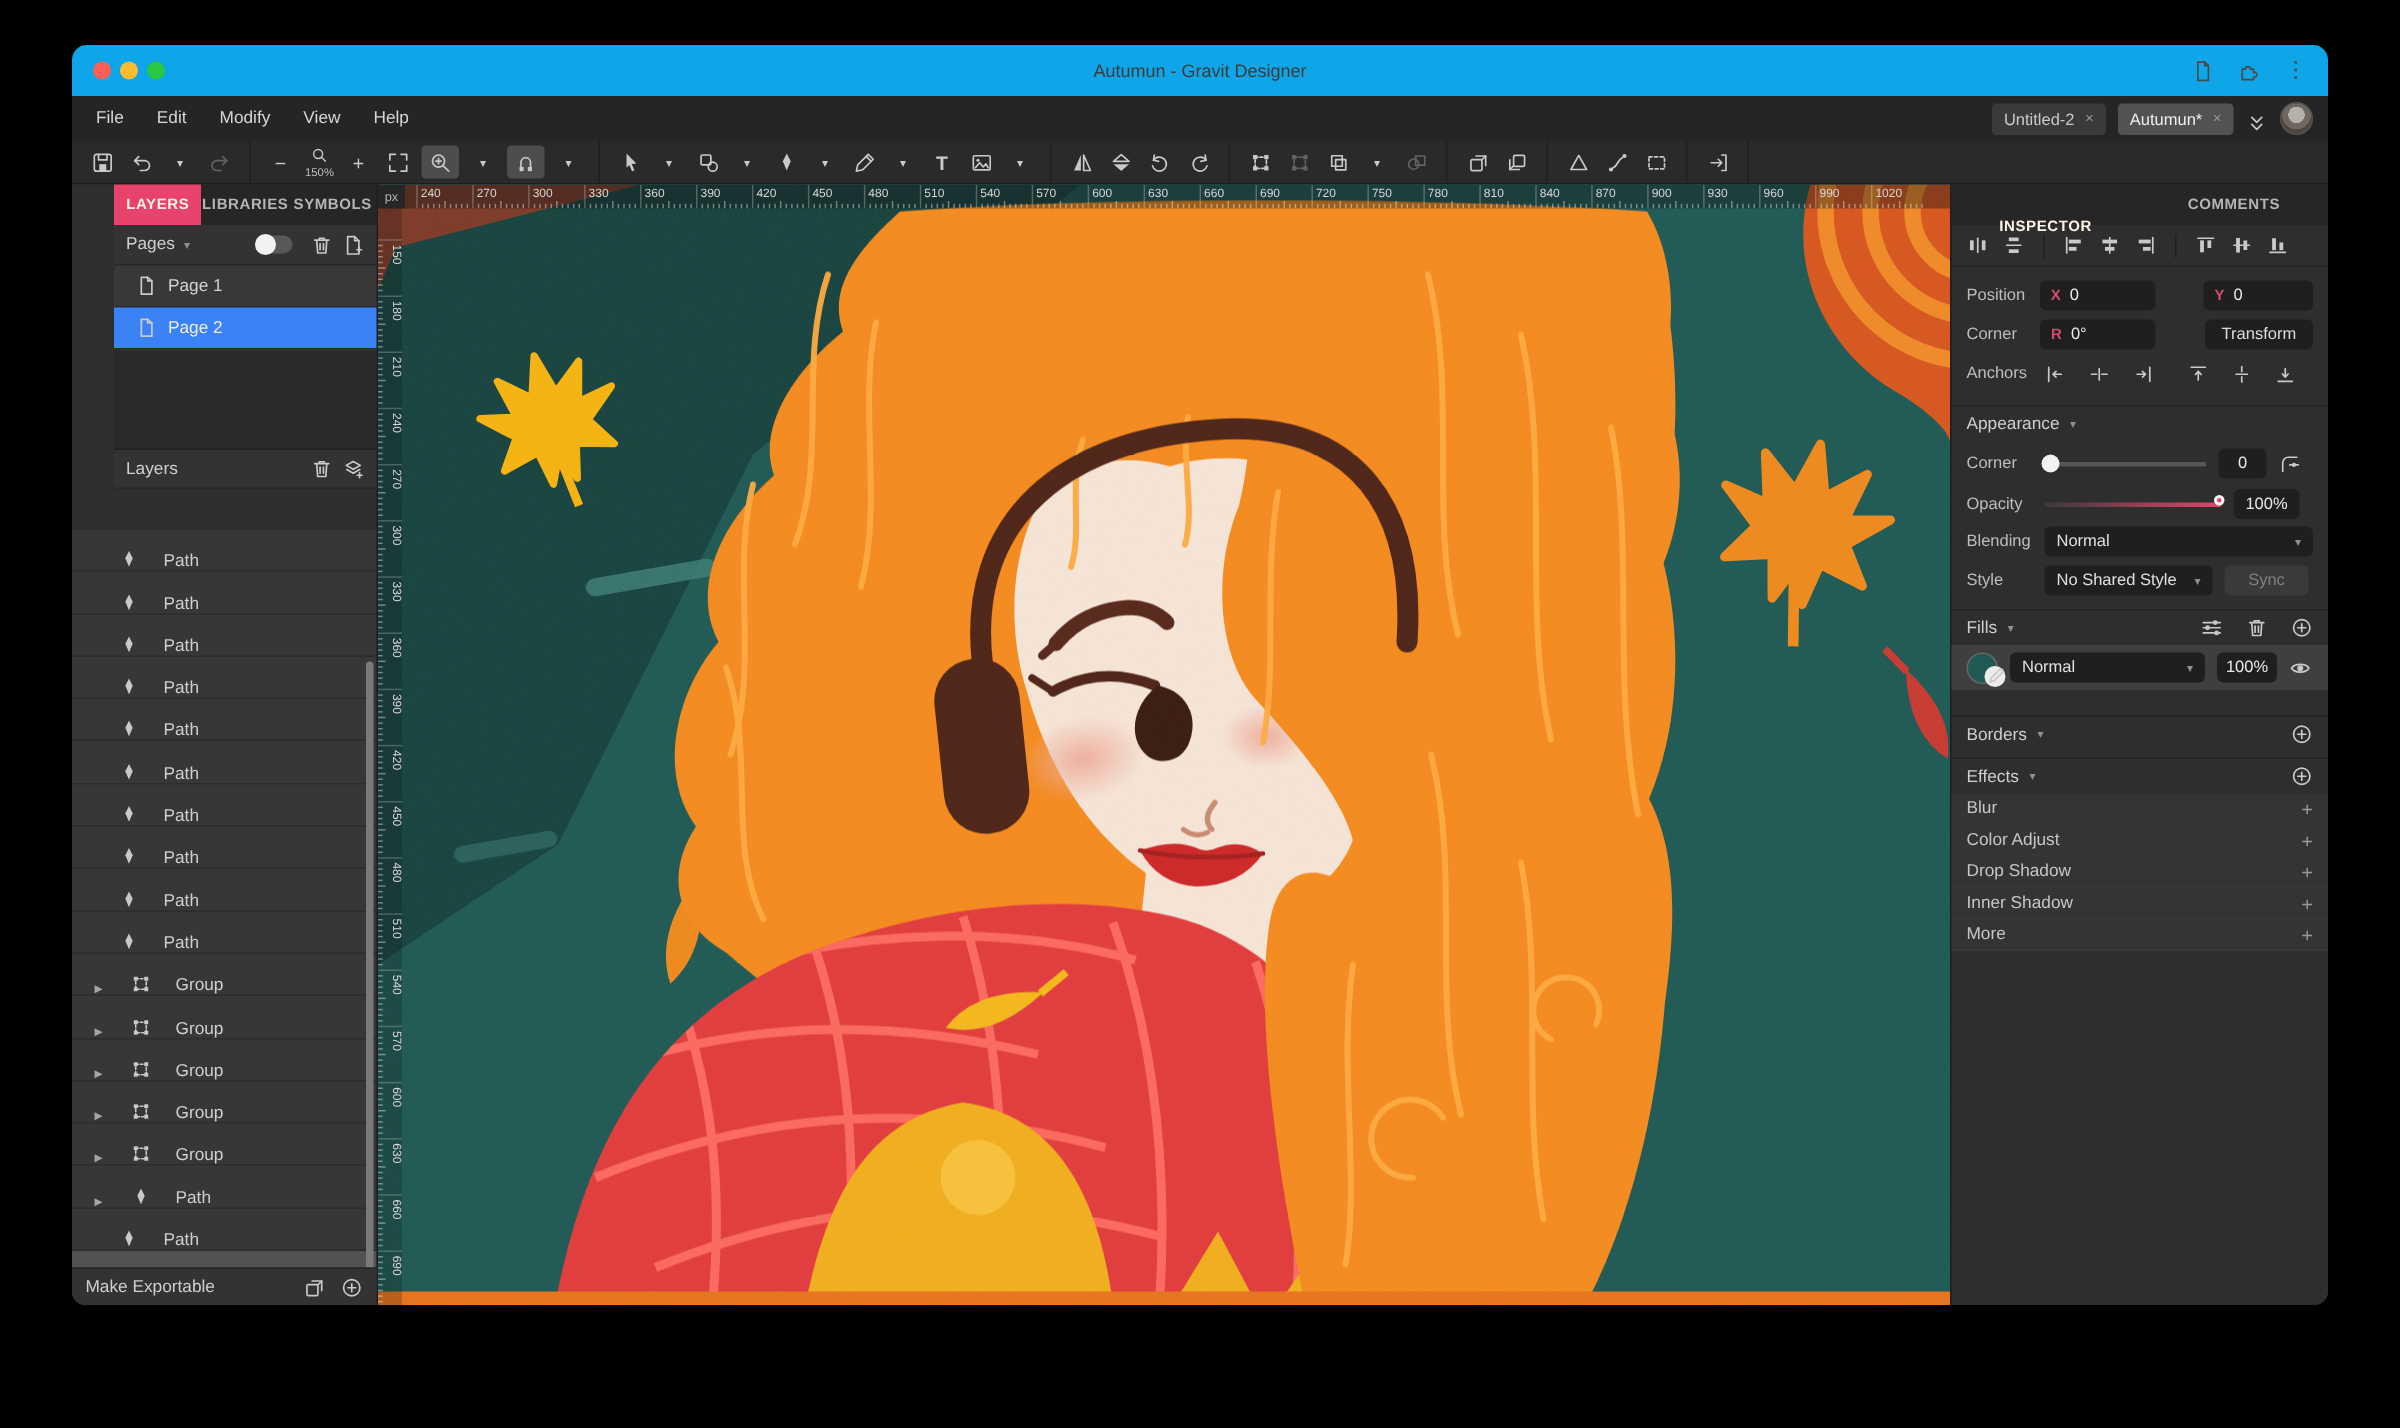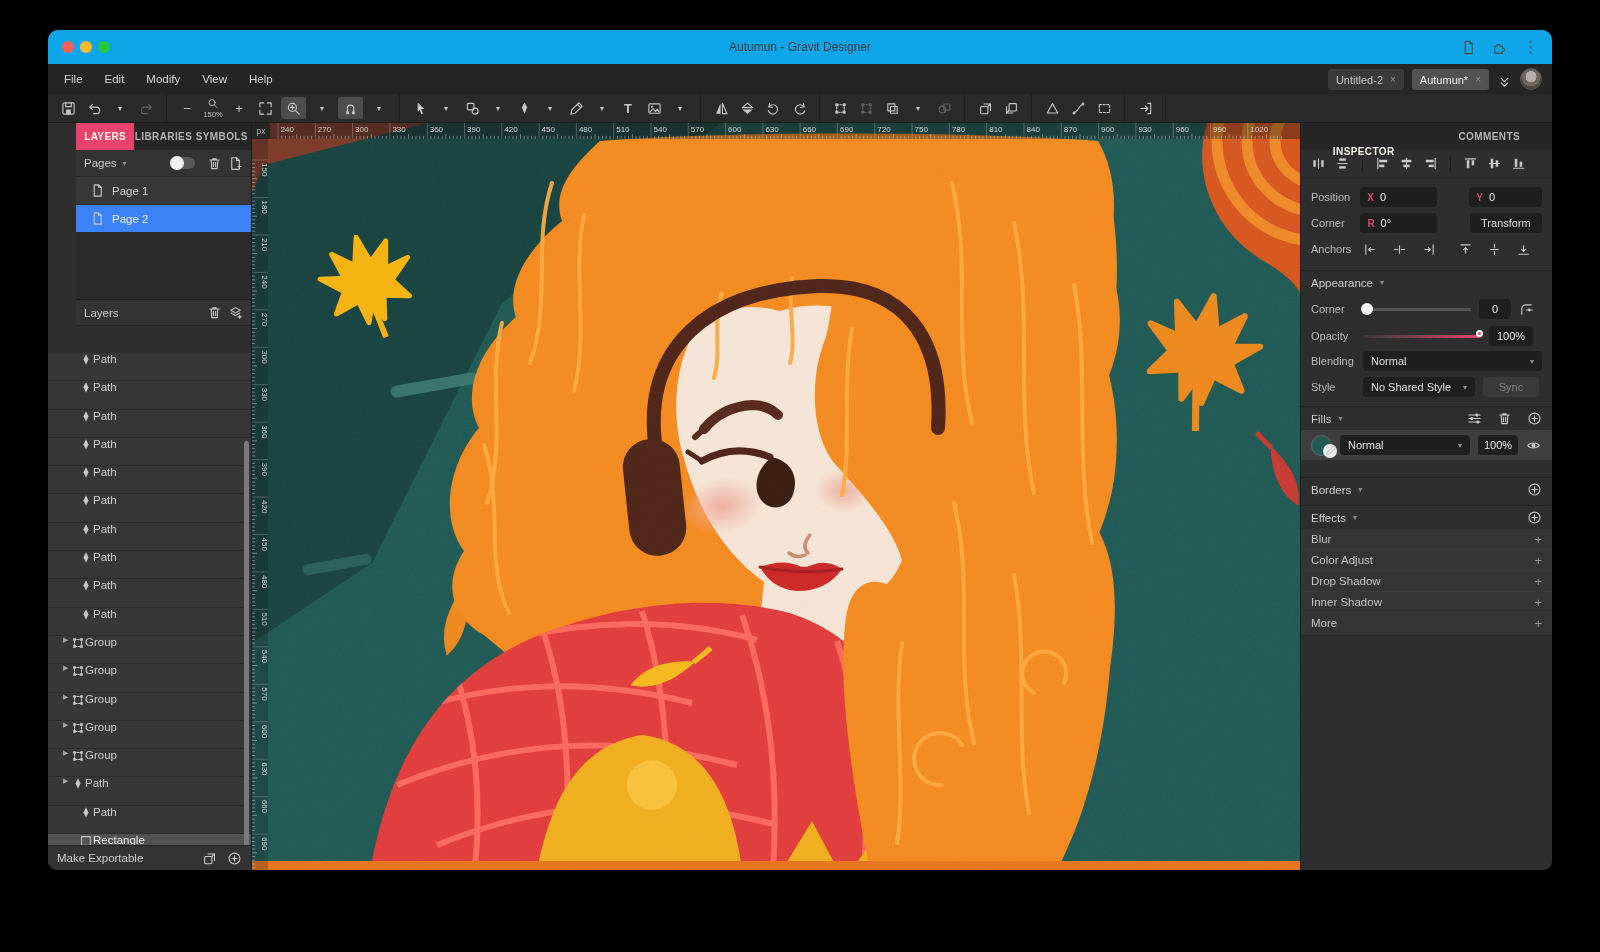--- a/index.html
+++ b/index.html
@@ -44,21 +44,21 @@
   .phead .lbl { color:#cfcfcf; font-size:11.5px; }
   .phead .caret { color:#8f8f8f; font-size:8px; }
   .sp { flex:1; }
   .toggle { width:25px; height:12px; border-radius:7px; background:#585858; position:relative; margin-right:6px; }
   .toggle .knob { position:absolute; left:0; top:-1px; width:14px; height:14px; border-radius:50%; background:#f2f2f2; }
   .prow { height:28px; display:flex; align-items:center; padding-left:14px; gap:7px; background:#383838; border-bottom:1px solid #2b2b2b; color:#d3d3d3; font-size:11.5px; }
   .prow.selected { background:#3b82f6; color:#eee; }
   .pages-empty { height:66px; background:#2a2a2a; }
   .lhead { height:27px; background:#333; display:flex; align-items:center; padding:0 8px; gap:6px; border-top:1px solid #1f1f1f; border-bottom:1px solid #272727; }
   .layers-list { position:absolute; top:230px; left:0; right:0; height:510px; overflow:hidden; }
-  .lrow { height:28.3px; display:flex; align-items:flex-start; background:#373737; border-bottom:1px solid #2c2c2c; color:#cfcfcf; font-size:11.5px; gap:0; padding-left:31px; }
+  .lrow { height:28.3px; display:flex; align-items:flex-end; background:#373737; border-bottom:1px solid #2c2c2c; color:#cfcfcf; font-size:11.5px; gap:16px; padding-left:31px; }
   .lrow.exp { padding-left:15px; }
   .lrow.selected { background:#525252; color:#eee; }
   .lrow .tri { font-size:7px; color:#a5a5a5; width:8px; }
   .scrollthumb { position:absolute; right:2px; top:318px; width:5px; height:408px; border-radius:3px; background:#7a7a7a; }
   .mkexp { position:absolute; left:0; right:0; bottom:0; height:25px; background:#333; border-top:1px solid #242424; display:flex; align-items:center; padding:0 9px; gap:10px; color:#cfcfcf; font-size:11.5px; }
   
   .canvas { position:absolute; left:204px; top:0; width:1048px; bottom:0; overflow:hidden; background:#1F5954; }
   .canvas svg.art { position:absolute; left:0; top:0; }
   .hruler { position:absolute; left:0; top:0; width:1048px; height:16px; background:rgba(18,18,18,.38); }
   .hruler svg text, .vruler svg text { fill:#d6d6d6; font-size:8px; font-family:"Liberation Sans",sans-serif; }

